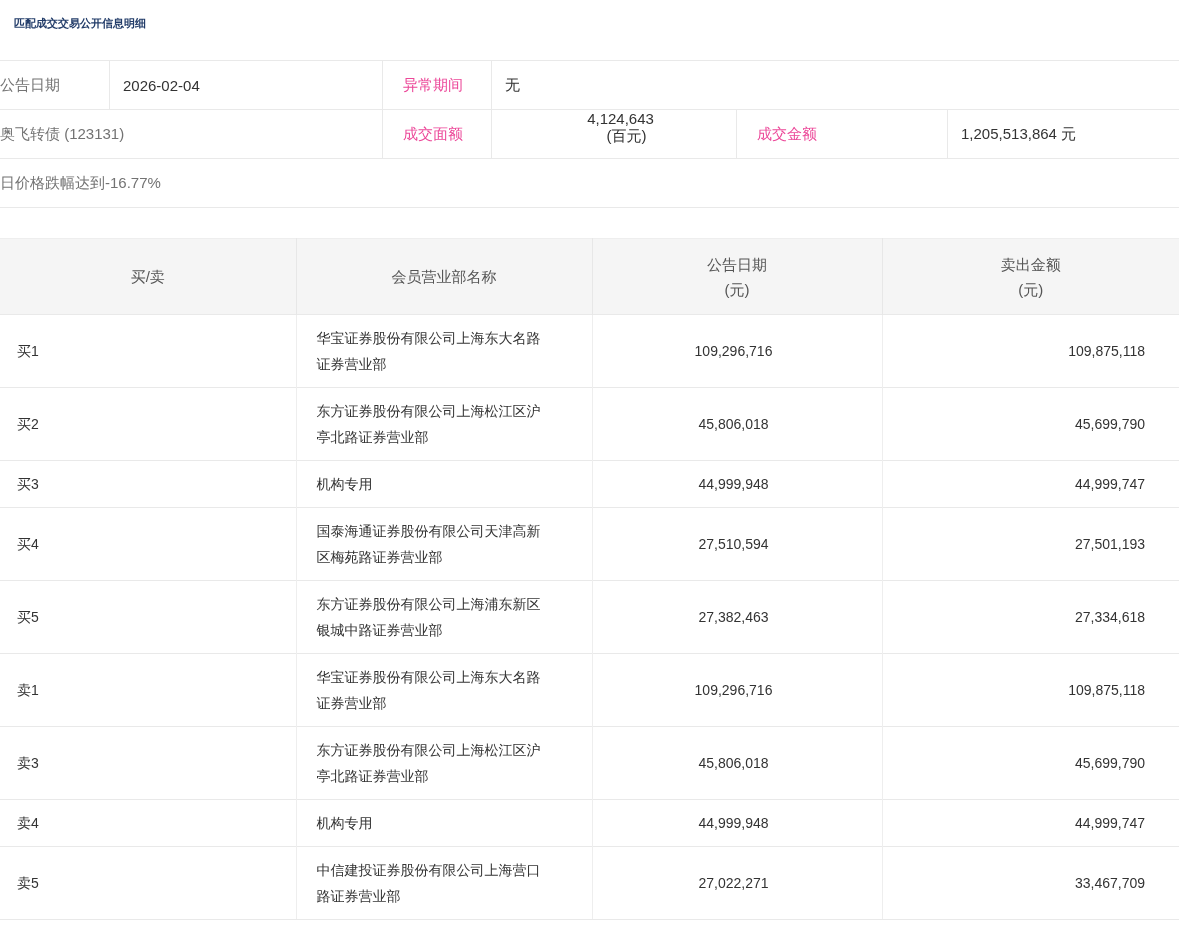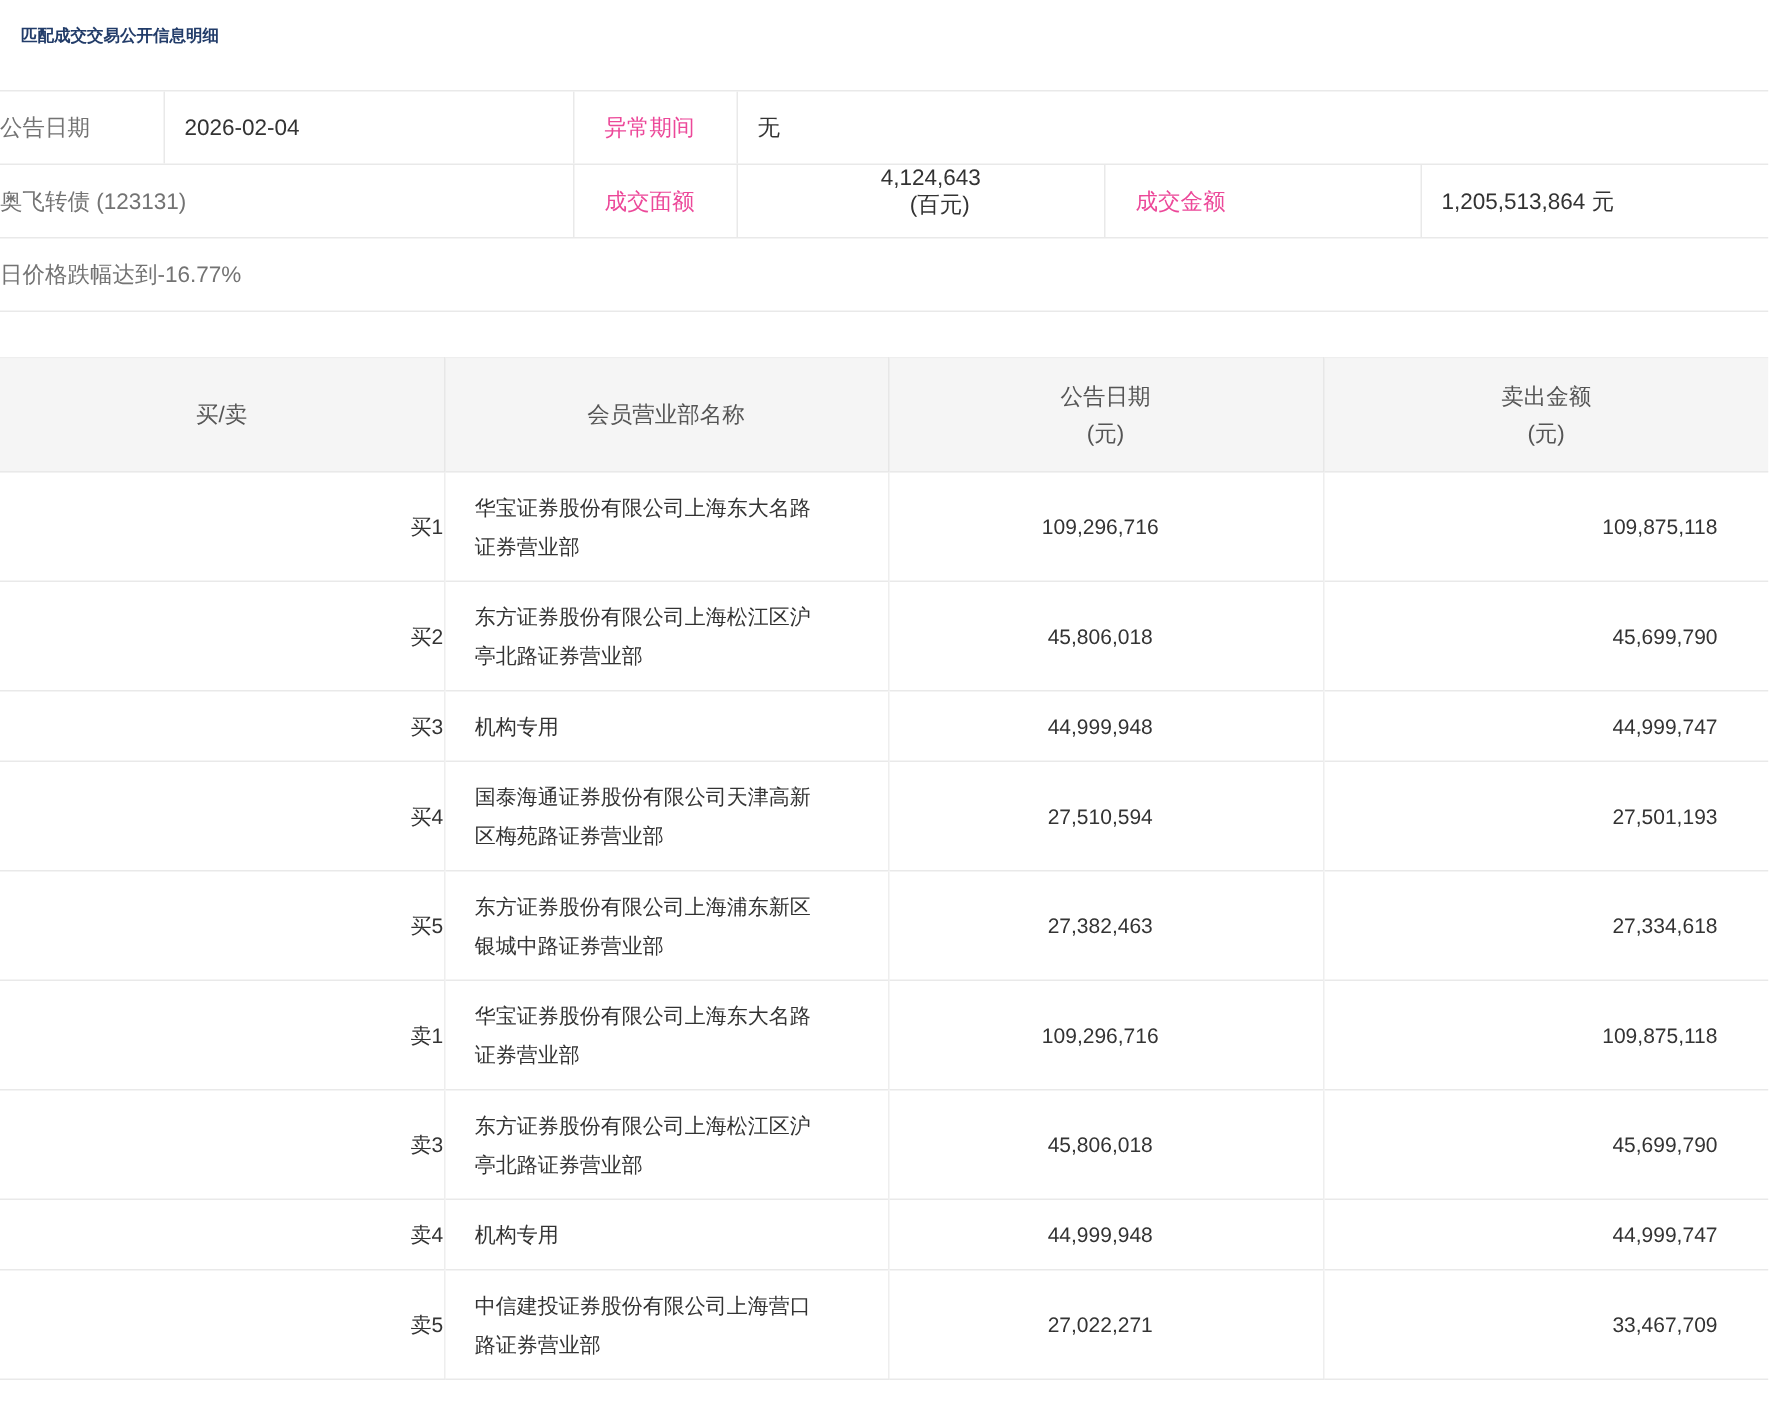--- a/index.html
+++ b/index.html
@@ -42,21 +42,21 @@
     line-height:25px;
   }
   thead th:last-child { border-right:none; }
   tbody td {
     border-top:1px solid #e9e9e9; border-right:1px solid #eee;
     font-size:14px; color:#333; padding-top:10px; padding-bottom:10px;
     line-height:26px; vertical-align:middle;
   }
   tbody tr:last-child td { border-bottom:1px solid #e9e9e9; }
   tbody td:last-child { border-right:none;margin-left:48px; }
-  td.side { text-align:right; }
+  td.side { text-align:left;padding-left:17px; }
   td.name { text-align:left; padding-left:20px; padding-right:46px; word-break:break-all; }
   td.buy  { text-align:center; padding-right:7px; }
   td.sell { text-align:right; padding-right:34px; }
 </style>
 </head>
 <body>
 
 <div class="page-title">匹配成交交易公开信息明细</div>
 
 <div class="info">

